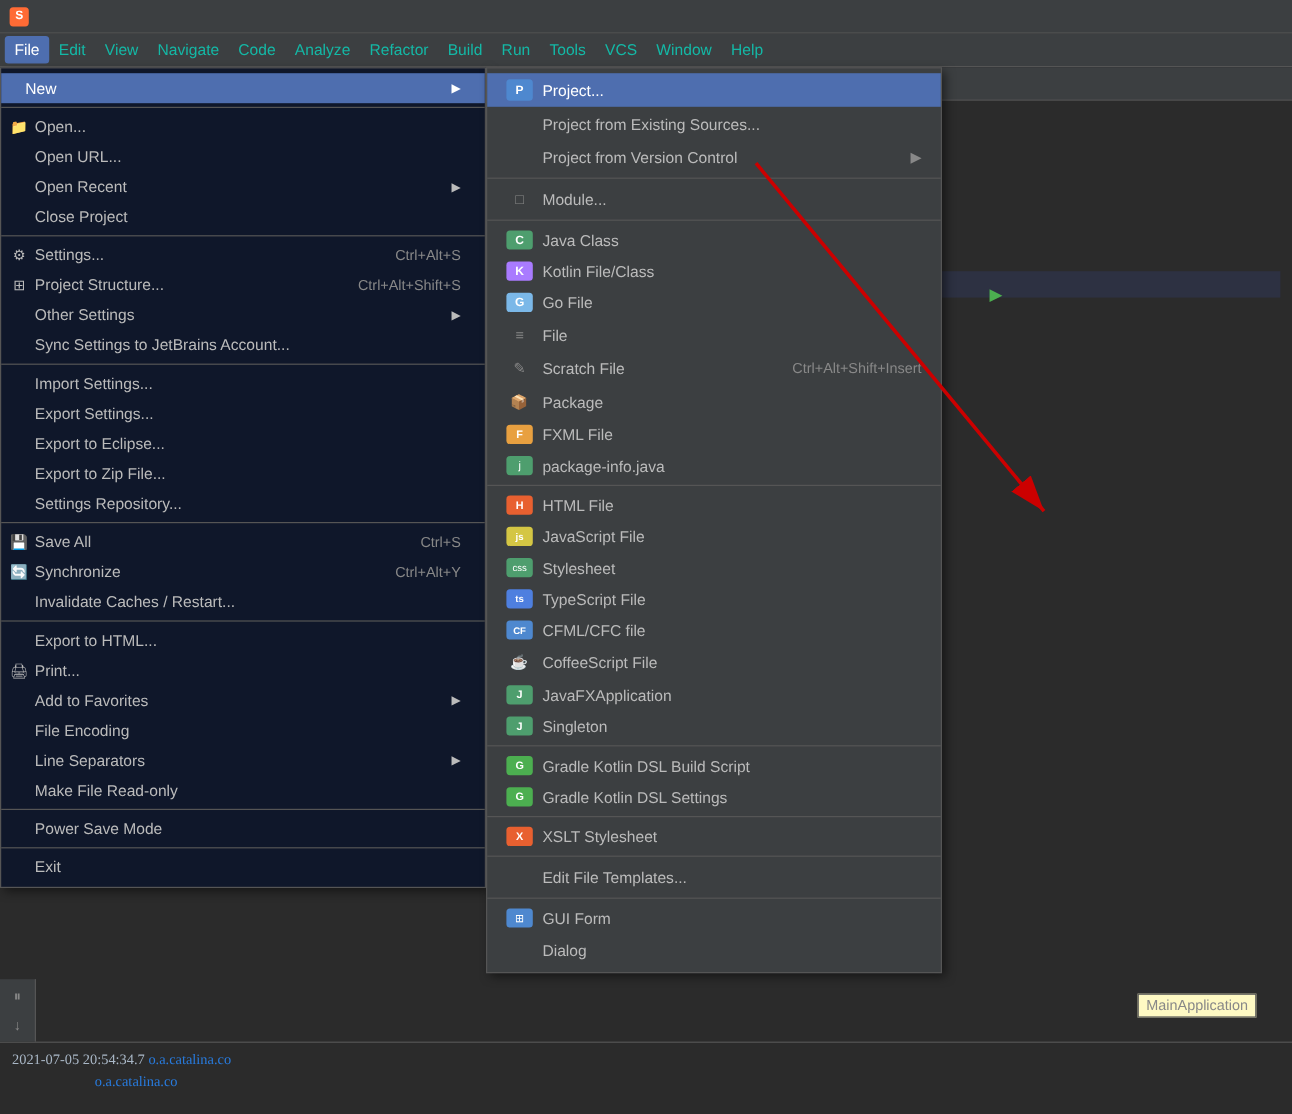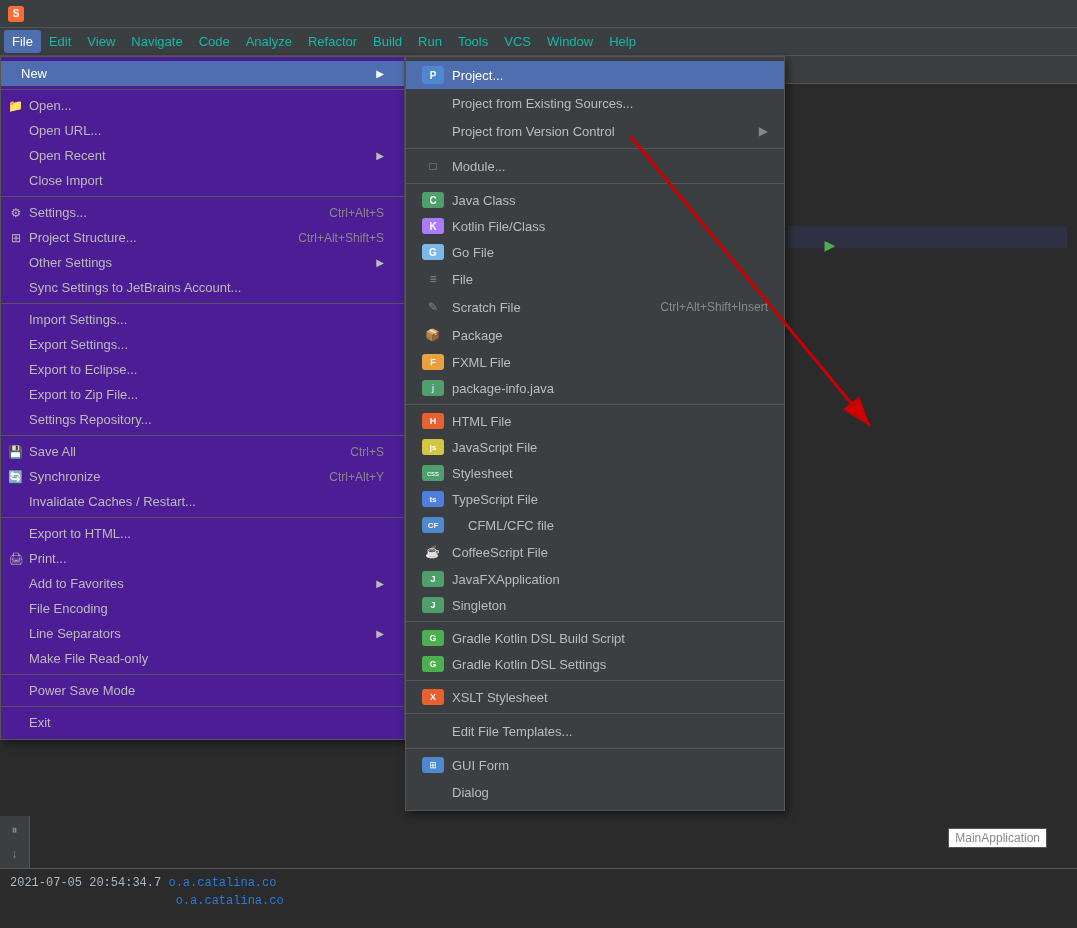--- a/index.html
+++ b/index.html
@@ -65,21 +65,21 @@
       height: calc(928px - 28px - 28px);
       position: relative;
     }
 
     
     #file-dropdown {
       position: absolute;
       left: 0;
       top: 0;
       width: 405px;
-      background: #4c1d95;
+      background: #0f172a;
       border: 1px solid #555;
       box-shadow: 3px 3px 8px rgba(0,0,0,0.5);
       z-index: 100;
       padding: 4px 0;
     }
 
     .dropdown-item {
       display: flex;
       align-items: center;
       padding: 5px 20px 5px 28px;
@@ -271,20 +271,21 @@
       height: 60px;
       background: #2b2b2b;
       border-top: 1px solid #555;
       padding: 5px 10px;
       font-family: 'Courier New', monospace;
       font-size: 12px;
     }
     .log-line { 
       color: #a9b7c6;
       line-height: 18px;
+      font-family: Liberation Serif, serif;
     }
     .log-link { color: #287bde; }
 
     
     .code-line.highlighted {
       background: #2d3142;
     }
 
     
     .run-arrow {
@@ -335,21 +336,21 @@
       cursor: pointer;
     }
 
     
     #main-app-label {
       position: absolute;
       bottom: 80px;
       right: 30px;
       color: #888;
       font-size: 12px;
-      background: #ffffff;
+      background: #fef9c3;
       padding: 2px 6px;
       border: 1px solid #555;
     }
   </style>
 </head>
 <body>
 
 <div id="title-bar">
   <div class="app-icon">S</div>
 </div>
@@ -466,21 +467,21 @@
     <div class="separator"></div>
     <div class="dropdown-item">
       <span class="item-icon">📁</span>
       Open...
     </div>
     <div class="dropdown-item">Open URL...</div>
     <div class="dropdown-item">
       Open Recent
       <span class="arrow">▶</span>
     </div>
-    <div class="dropdown-item">Close Import</div>
+    <div class="dropdown-item">Close Project</div>
     <div class="separator"></div>
     <div class="dropdown-item">
       <span class="item-icon">⚙</span>
       Settings...
       <span class="shortcut">Ctrl+Alt+S</span>
     </div>
     <div class="dropdown-item">
       <span class="item-icon">⊞</span>
       Project Structure...
       <span class="shortcut">Ctrl+Alt+Shift+S</span>
@@ -595,21 +596,21 @@
     </div>
     <div class="new-item">
       <span class="item-icon" style="margin-right:8px; width:22px; height:16px; display:flex; align-items:center; justify-content:center; background:#4e9e6e; border-radius:3px; color:white; font-size:8px;">css</span>
       Stylesheet
     </div>
     <div class="new-item">
       <span class="item-icon" style="margin-right:8px; width:22px; height:16px; display:flex; align-items:center; justify-content:center; background:#4e7fdf; border-radius:3px; color:white; font-size:8px; font-weight:bold;">ts</span>
       TypeScript File
     </div>
     <div class="new-item">
-      <span class="item-icon" style="margin-right:24px; width:22px; height:16px; display:flex; align-items:center; justify-content:center; background:#4e88cf; border-radius:3px; color:white; font-size:8px; font-weight:bold;">CF</span>
+      <span class="item-icon" style="margin-right:8px; width:22px; height:16px; display:flex; align-items:center; justify-content:center; background:#4e88cf; border-radius:3px; color:white; font-size:8px; font-weight:bold;">CF</span>
       CFML/CFC file
     </div>
     <div class="new-item">
       <span class="item-icon" style="margin-right:8px; width:22px; text-align:center; color:#c8944e;">☕</span>
       CoffeeScript File
     </div>
     <div class="new-item">
       <span class="item-icon" style="margin-right:8px; width:22px; height:16px; display:flex; align-items:center; justify-content:center; background:#4e9e6e; border-radius:3px; color:white; font-size:9px; font-weight:bold;">J</span>
       JavaFXApplication
     </div>

